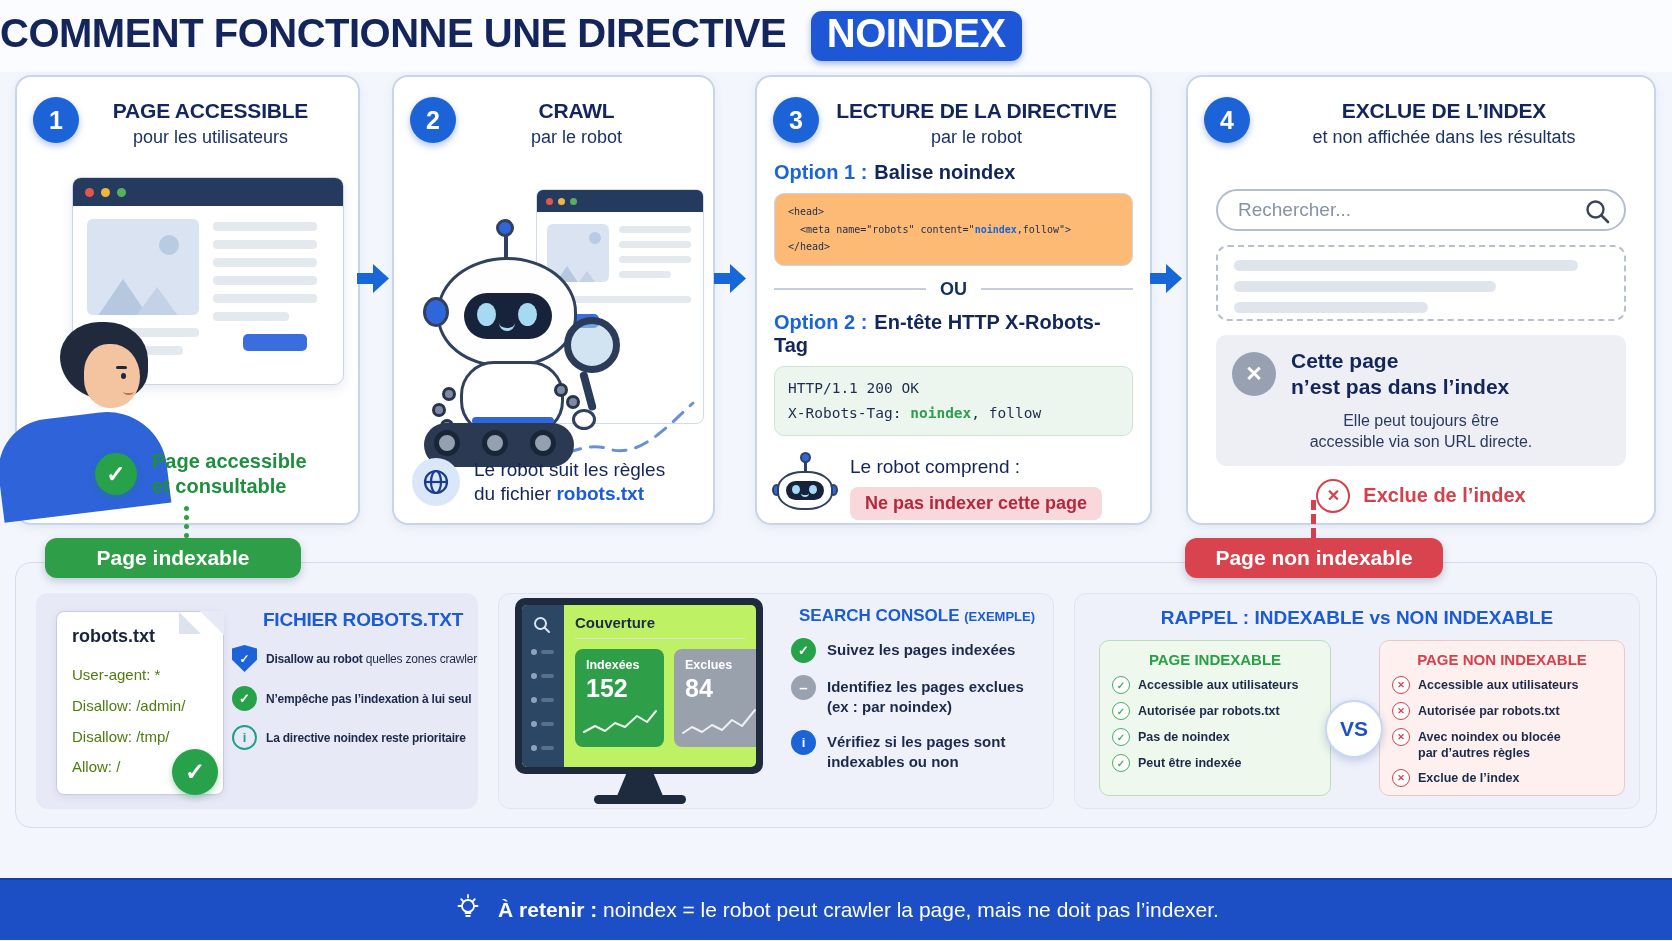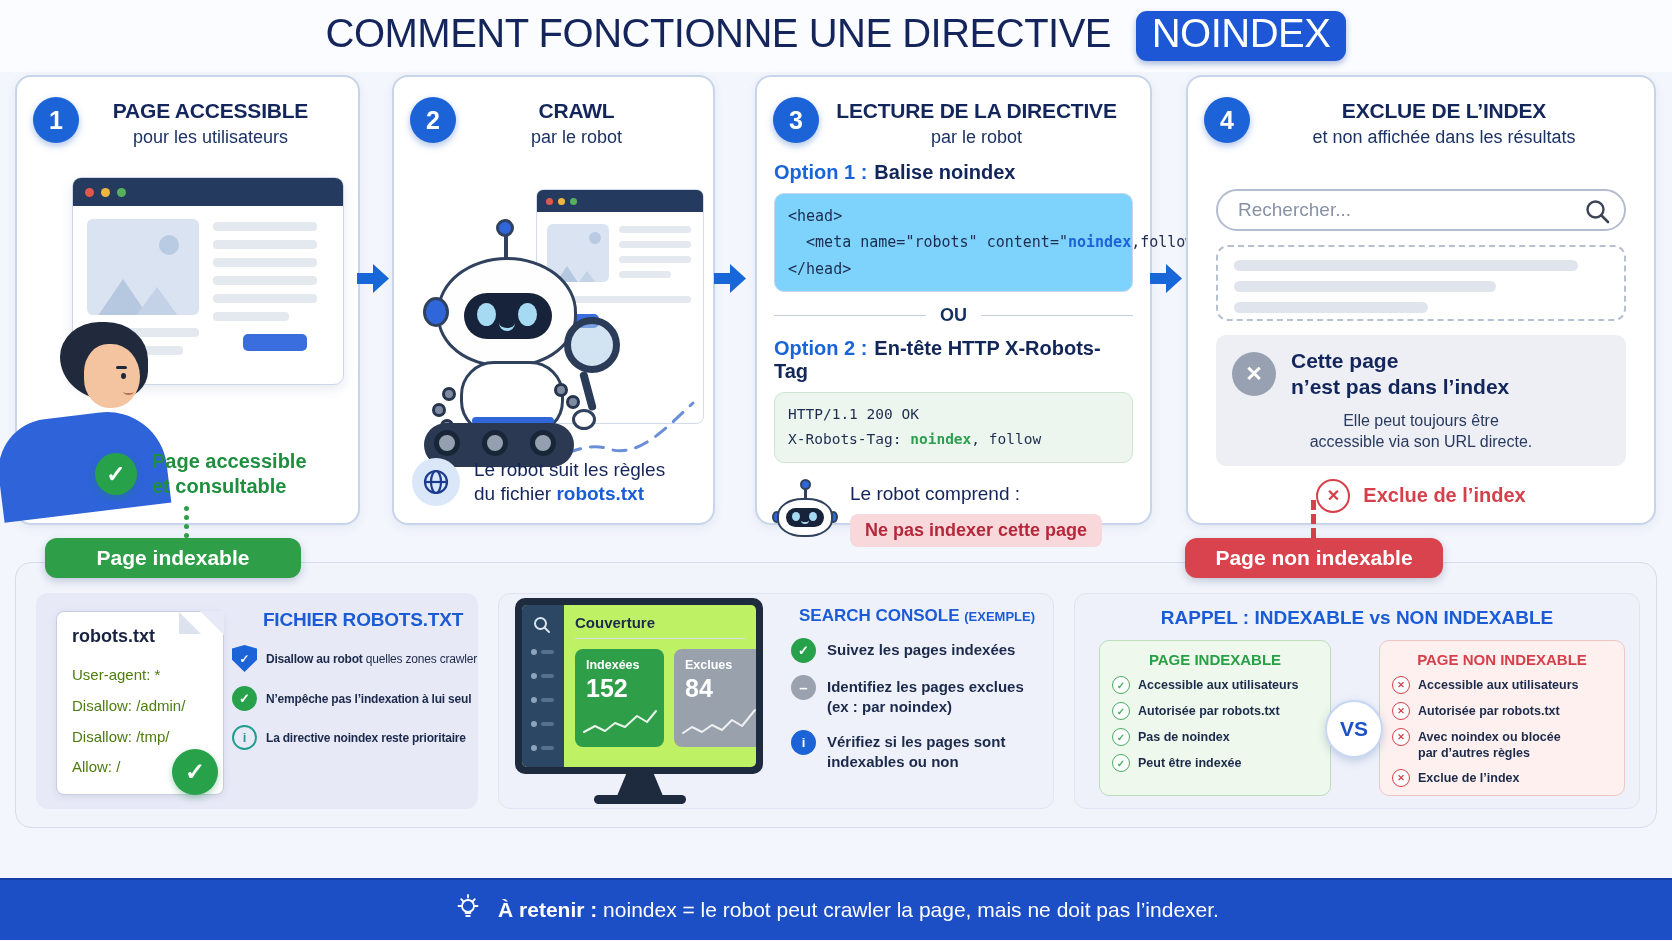--- a/index.html
+++ b/index.html
@@ -2,22 +2,22 @@
 <html><head>
 <meta charset="utf-8">
 <style>
   * { margin:0; padding:0; box-sizing:border-box; }
   html,body { background:#e8edf6; }
   .page { position:relative; width:1672px; height:941px; background:#f3f6fc;
           font-family:"Liberation Sans", sans-serif; overflow:hidden; }
   .header-strip { position:absolute; top:0; left:0; width:100%; height:72px; background:#fbfcff; }
 
   
-  .main-title { position:absolute; top:11px; left:0; right:0; text-align:center;
-                font-size:40px; font-weight:400; color:#14255c; letter-spacing:-0.5px; }
+  .main-title { position:absolute; top:11px; left:0; right:0; text-align:left;
+                font-size:40px; font-weight:700; color:#14255c; letter-spacing:-0.5px; }
   .title-badge { display:inline-block; background:#1d57d6; color:#fff; border-radius:11px;
                  padding:0 16px 5px; margin-left:14px; box-shadow:0 3px 6px rgba(20,60,150,.35); }
 
   
   .card { position:absolute; top:75px; height:450px; background:#fff; border:2px solid #c8d4ea;
           border-radius:16px; box-shadow:0 3px 10px rgba(90,110,160,.10); }
   #card1 { left:15px;  width:345px; }
   #card2 { left:392px; width:323px; }
   #card3 { left:755px; width:397px; }
   #card4 { left:1186px; width:470px; }
@@ -100,21 +100,21 @@
   .caption-highlight { color:#1a5bd7; font-weight:700; }
 
   
   .card3-body { position:absolute; left:17px; right:17px; top:84px; }
   .opt-head { font-size:20px; font-weight:800; }
   .opt-label { color:#1a64da; margin-right:7px; }
   .opt-title { color:#12265a; }
   .code { border-radius:10px; padding:9px 13px; font-family:"DejaVu Sans Mono","Liberation Mono",monospace;
           line-height:1.75; color:#1d2c4f; }
   .code-line { white-space:pre; }
-  .code1 { background:#7dd3fc; border:1.5px solid #c9d6ec; margin-top:9px; font-size:15px; }
+  .code1 { background:#fdba74; border:1.5px solid #c9d6ec; margin-top:9px; font-size:10px; }
   .tok-blue { color:#1a64da; font-weight:700; }
   .code2 { background:#ecf6ee; border:1.5px solid #cfe5d4; margin-top:9px; font-size:14.5px; }
   .tok-green { color:#2e9e50; font-weight:700; }
   .ou-divider { display:flex; align-items:center; gap:14px; margin:13px 0 11px; color:#14305e;
                 font-weight:800; font-size:18px; }
   .ou-line { flex:1; height:1.5px; background:#c3cede; }
   .r3-row { display:flex; margin-top:16px; gap:14px; align-items:flex-start; }
   .mini-bot { position:relative; width:62px; height:58px; flex:0 0 62px; }
   .mb-ball { position:absolute; left:26px; top:0; width:11px; height:11px; background:#2f66d9; border:2px solid #30415e; border-radius:50%; }
   .mb-ant { position:absolute; left:30px; top:9px; width:3px; height:12px; background:#30415e; }

